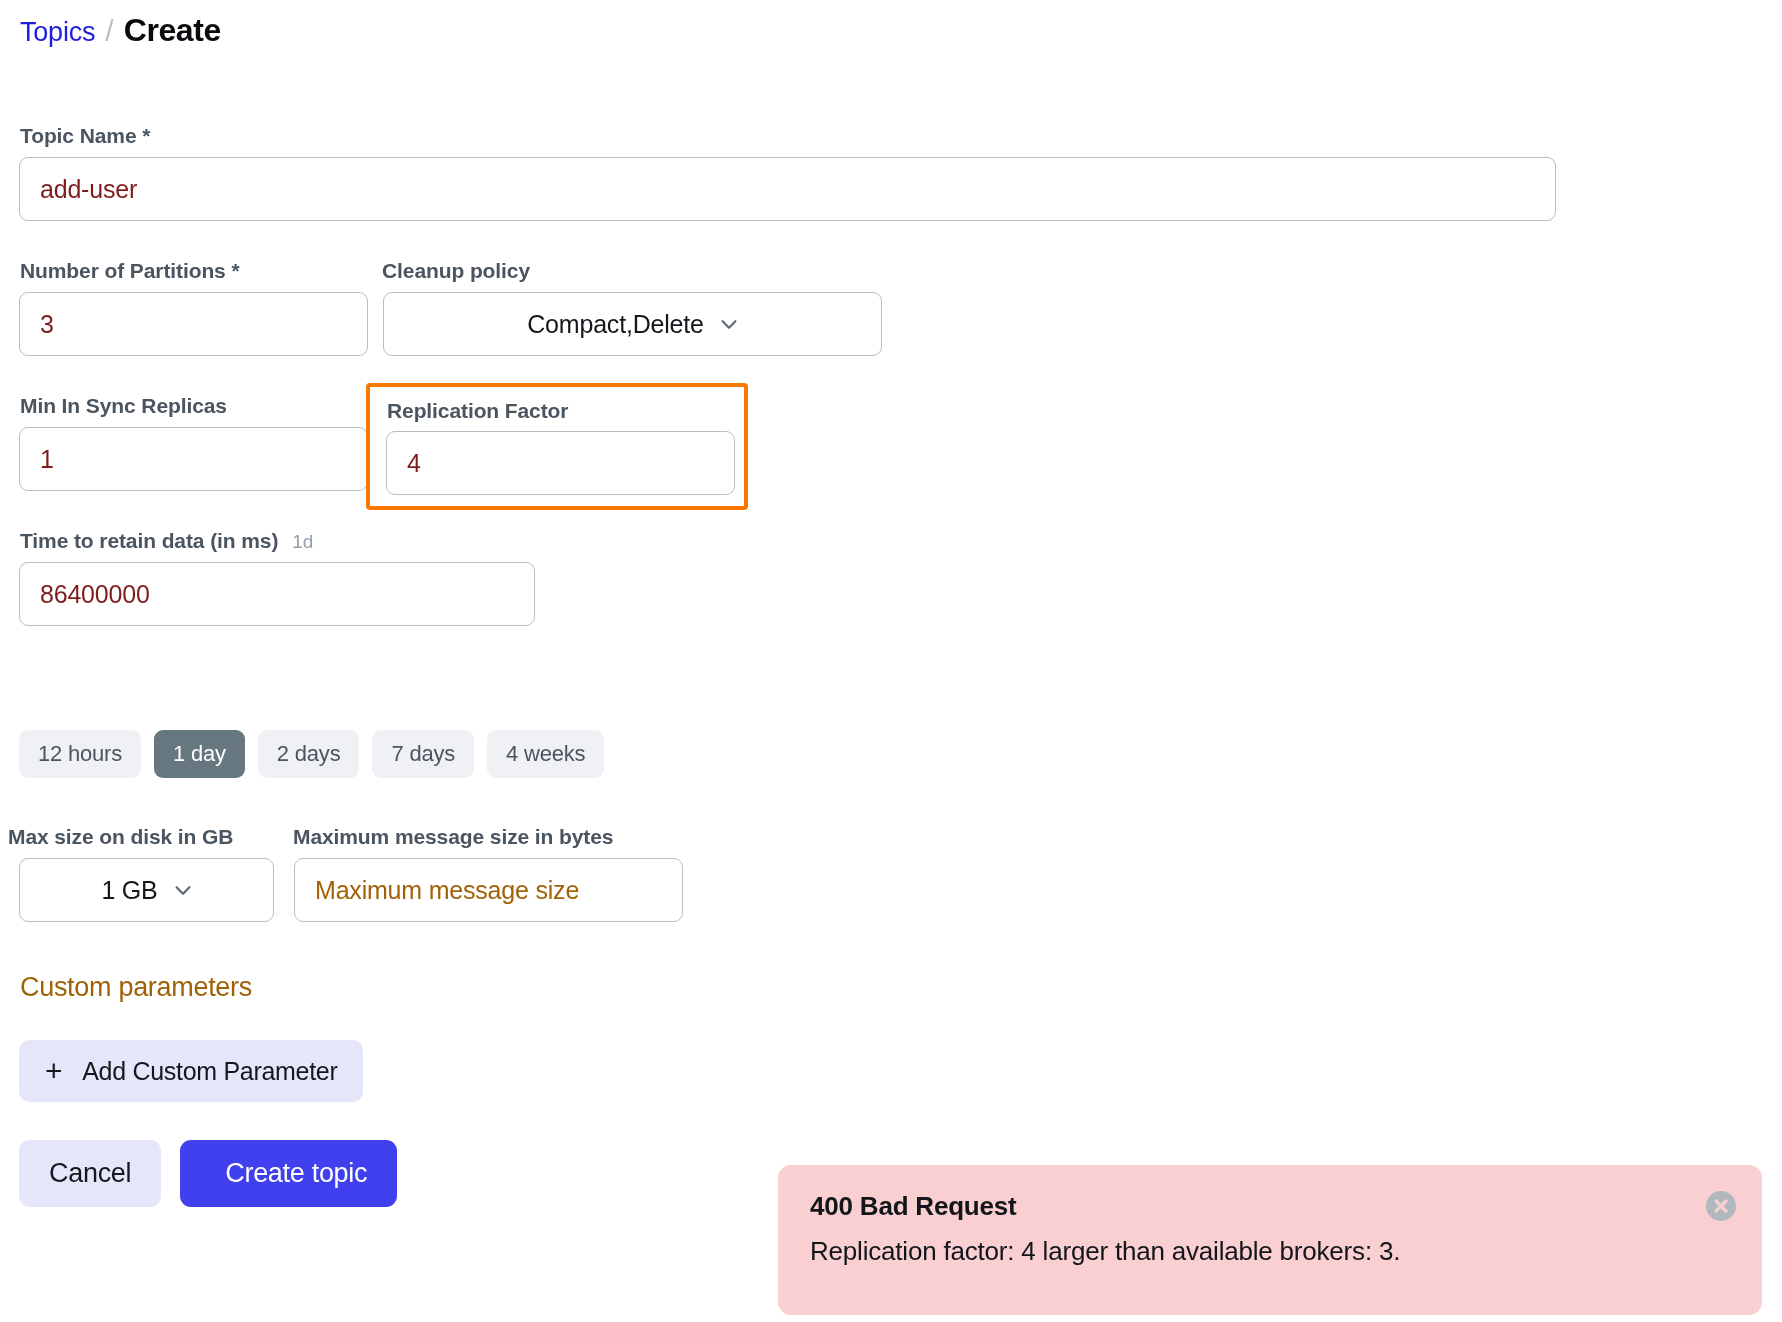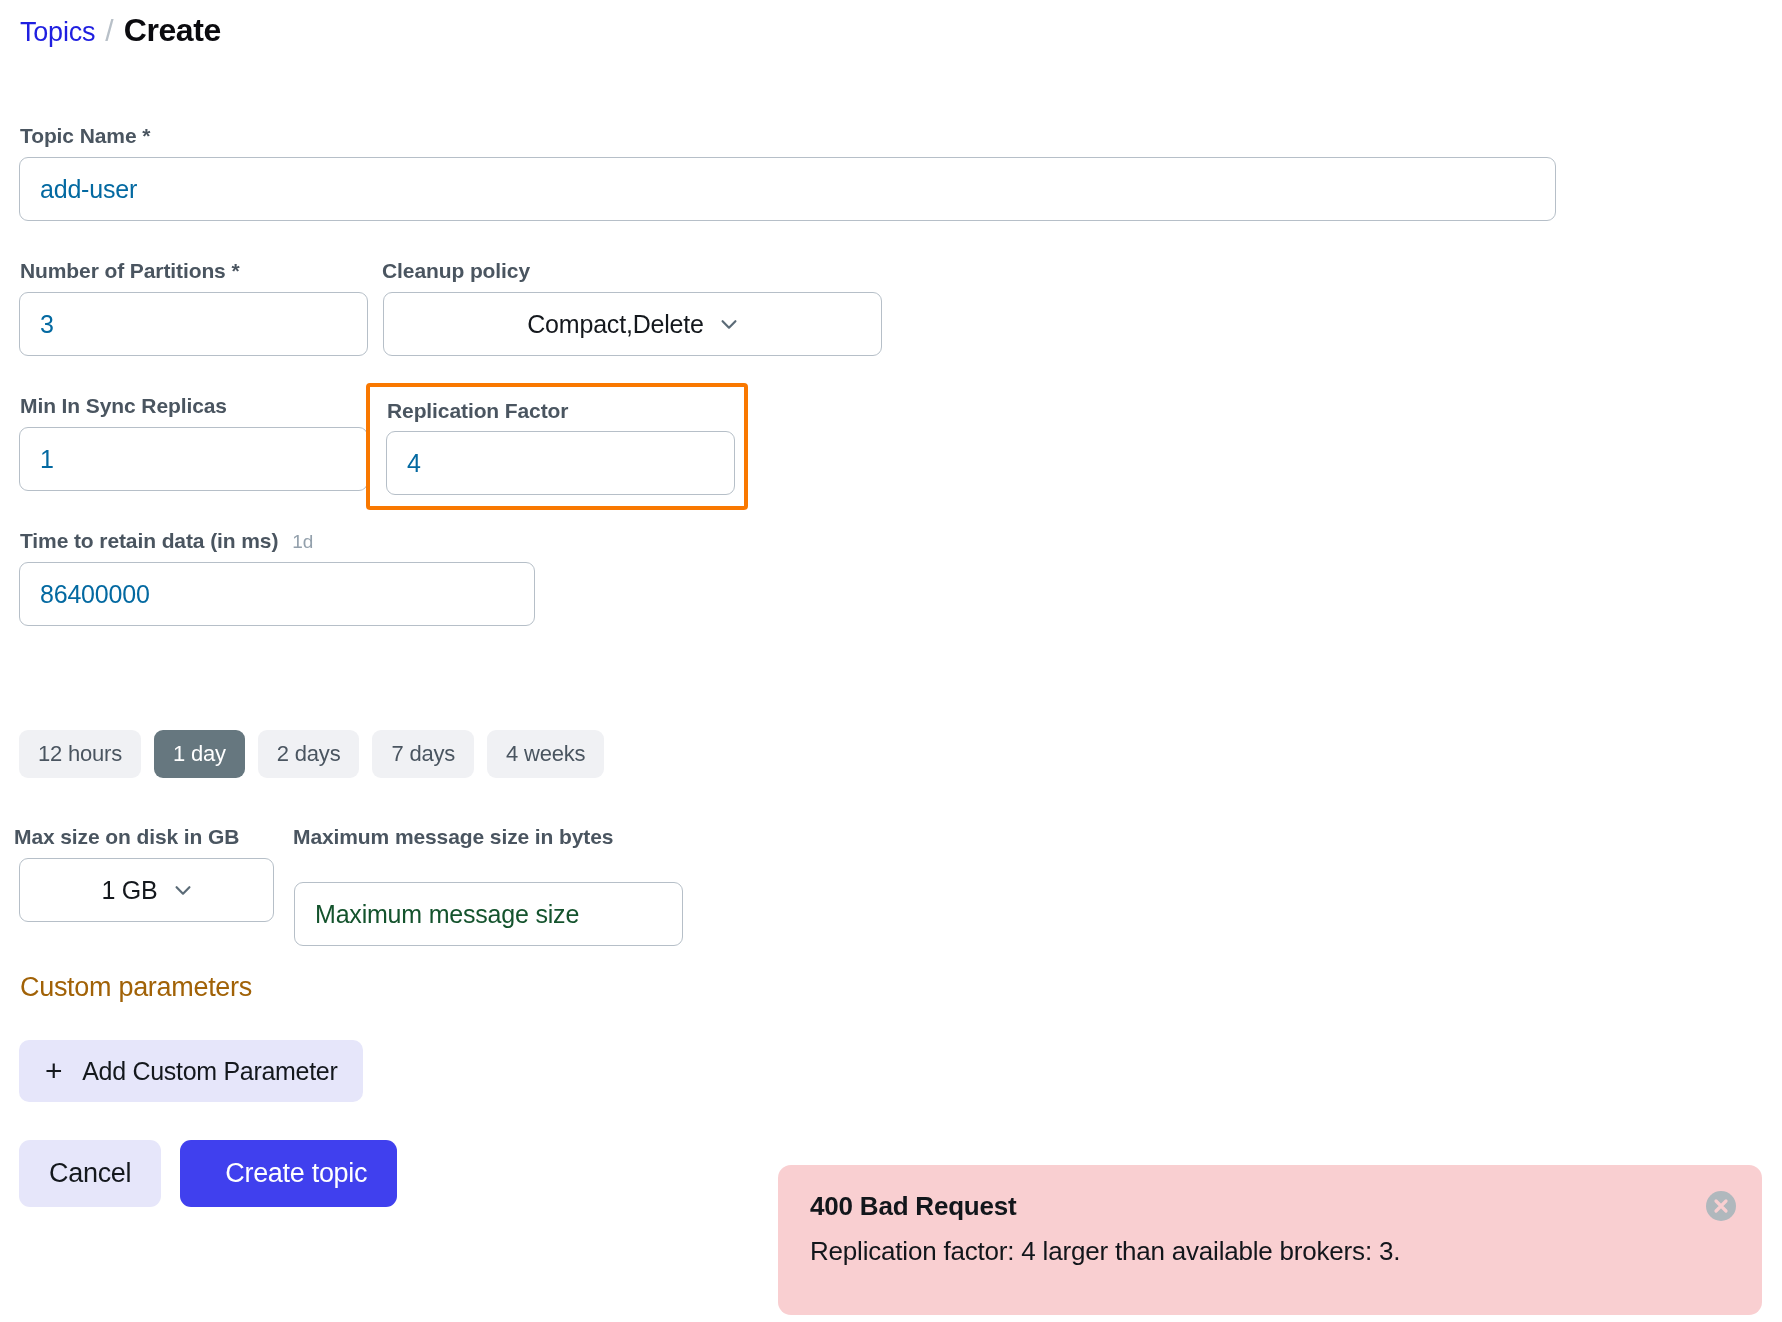--- a/index.html
+++ b/index.html
@@ -63,24 +63,24 @@
   }
   .input-box {
     border: 1.5px solid #b6bfc8;
     border-radius: 9px;
     background: #ffffff;
     height: 64px;
     display: flex;
     align-items: center;
     padding: 0 20px;
     font-size: 25px;
-    color: #0369a1;
-    letter-spacing: -0.2px;
-  }
-  .input-box.placeholder { color: #14532d; margin-top: 24px; }
+    color: #7f1d1d;
+    letter-spacing: -0.2px;
+  }
+  .input-box.placeholder { color: #a16207; }
 
   .select-box {
     border: 1.5px solid #b6bfc8;
     border-radius: 9px;
     background: #ffffff;
     height: 64px;
     display: flex;
     align-items: center;
     justify-content: center;
     padding: 0 18px 0 20px;
@@ -141,21 +141,21 @@
     font-size: 22px;
     letter-spacing: -0.2px;
     cursor: pointer;
     white-space: nowrap;
   }
   .chip.selected {
     background: #66777f;
     color: #ffffff;
   }
 
-  #maxsize-label     { position: absolute; left: 14px;  top: 825px; }
+  #maxsize-label     { position: absolute; left: 8px;  top: 825px; }
   #maxsize-select    { position: absolute; left: 19px;  top: 858px; width: 255px; }
   #maxmsg-label      { position: absolute; left: 293px; top: 825px; }
   #maxmsg-input      { position: absolute; left: 294px; top: 858px; width: 389px; }
 
   #custom-heading {
     position: absolute;
     left: 20px;
     top: 972px;
     font-size: 27px;
     color: #a16207;

